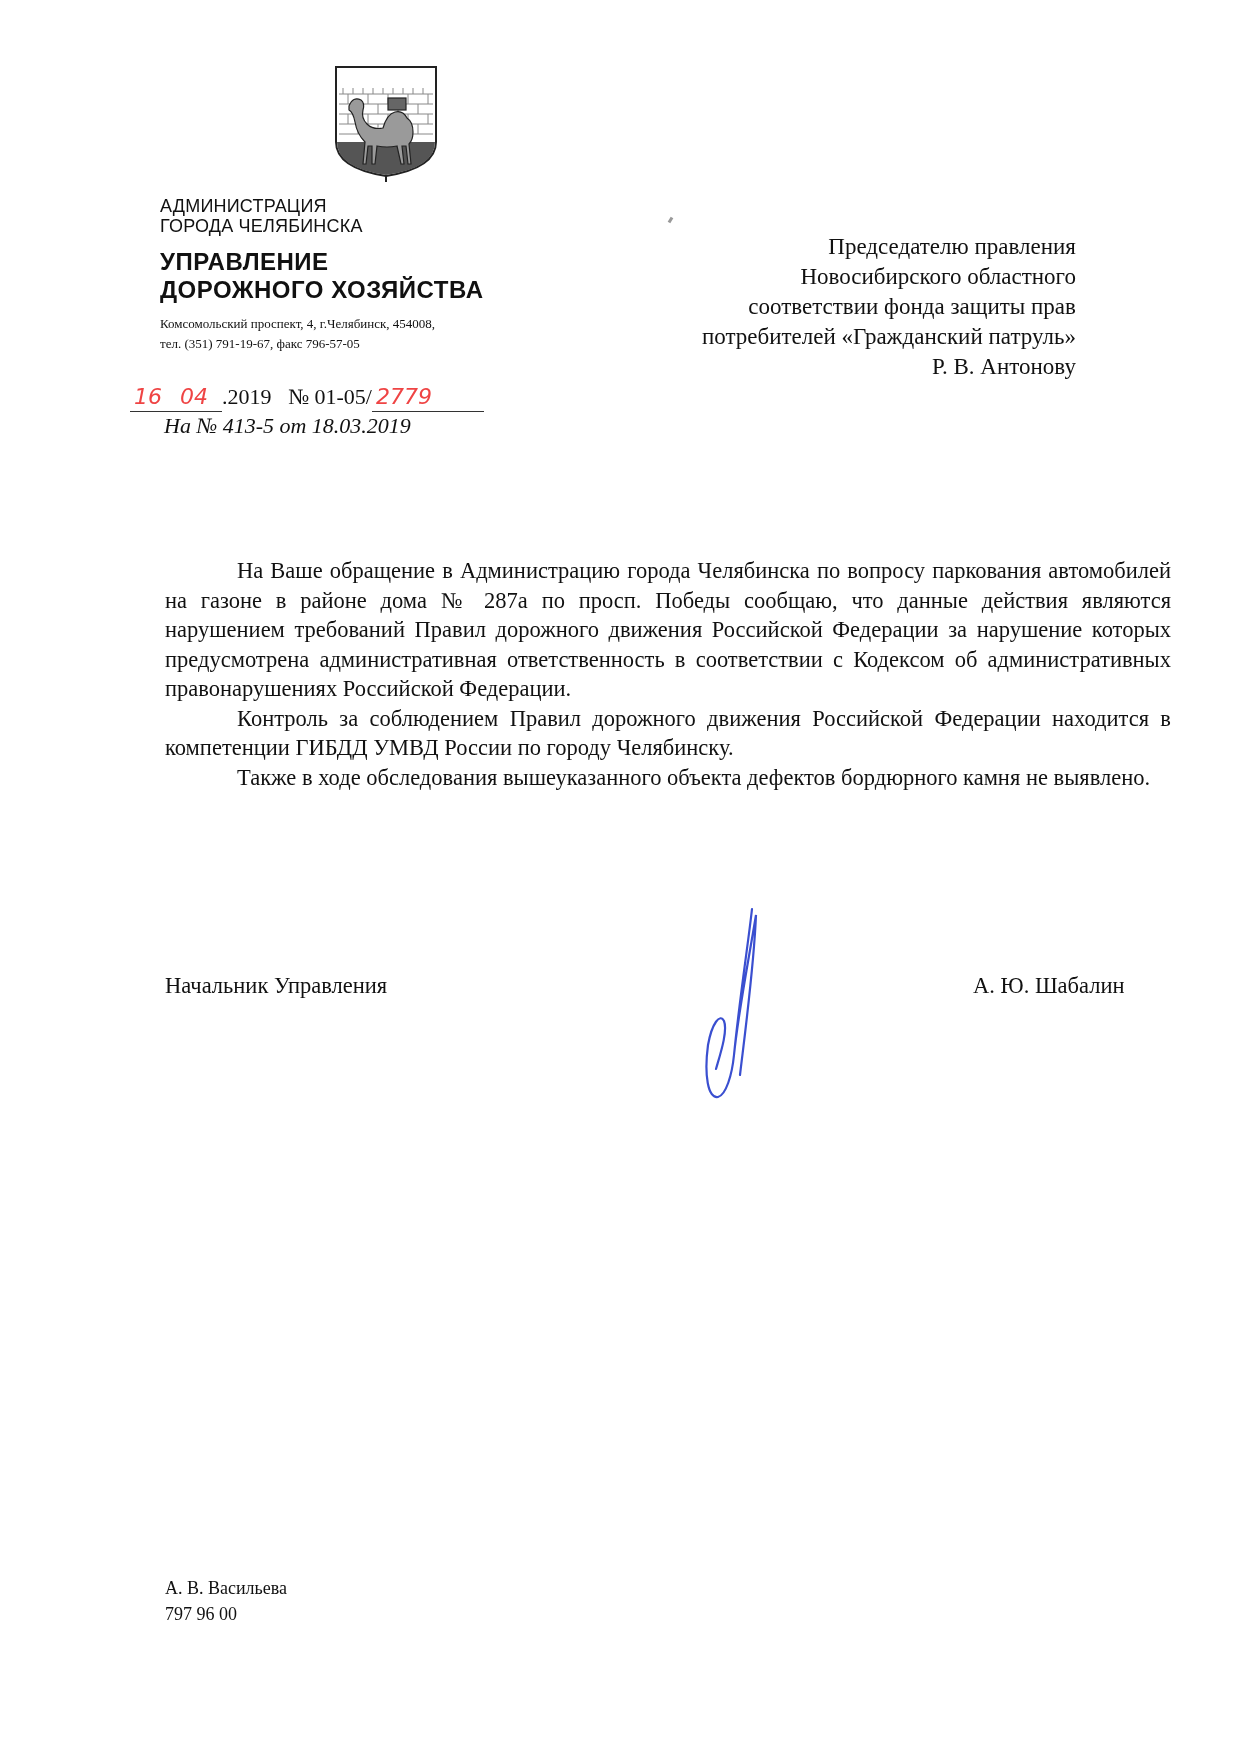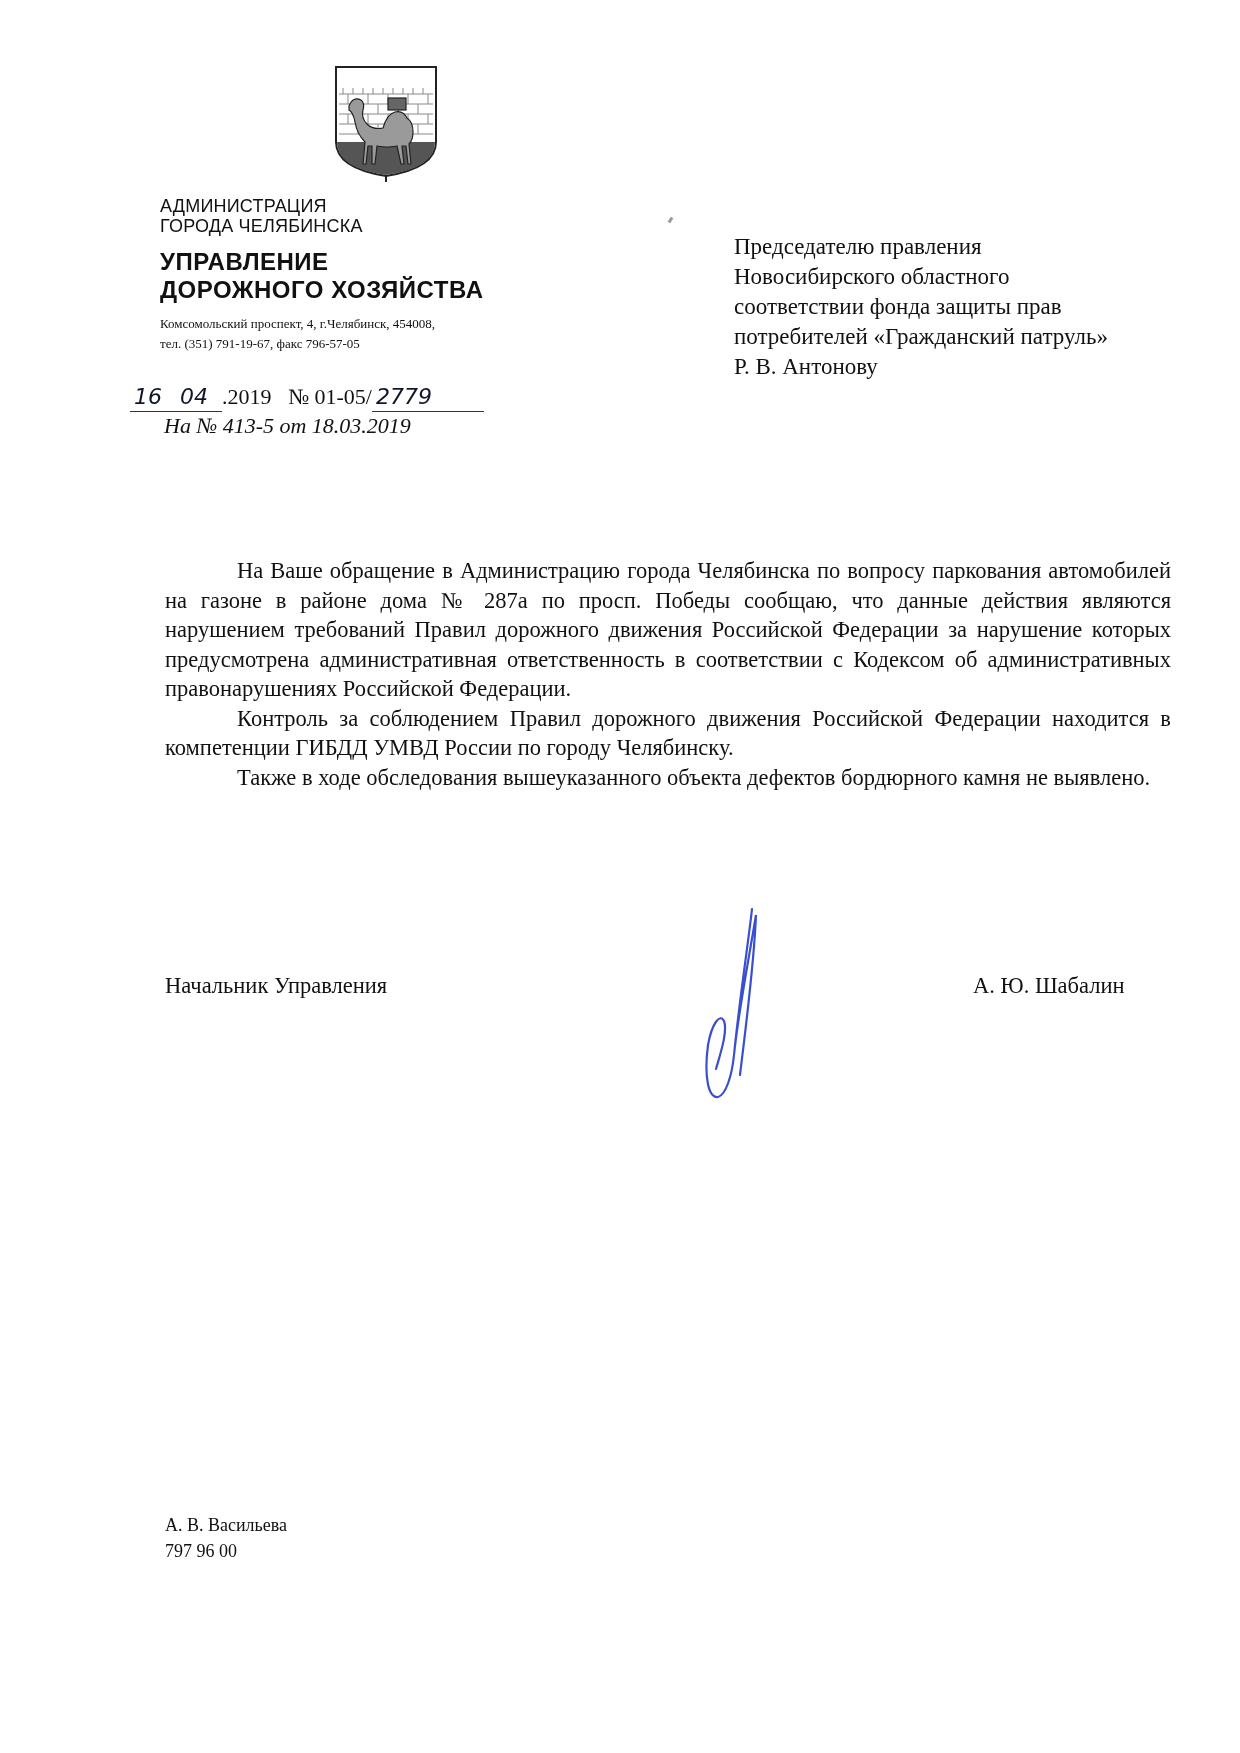--- a/index.html
+++ b/index.html
@@ -10,36 +10,36 @@
   .emblem { position: absolute; left: 333px; top: 64px; width: 106px; height: 118px; }
   .header-block { position: absolute; left: 160px; top: 196px; width: 444px; text-align: left; }
   .org-line { font-size: 18px; line-height: 20px; letter-spacing: 0.2px; }
   .dept-line { font-size: 24px; font-weight: bold; line-height: 28px; letter-spacing: 0.5px; }
   .dept-first { margin-top: 12px; }
   .addr-line { font-size: 13px; line-height: 20px; }
   .addr-first { margin-top: 10px; }
 
   .ref-block { position: absolute; left: 130px; top: 383px; font-size: 22px; line-height: 28px; }
   .ref-line { white-space: nowrap; }
-  .hand { color: #0f172a; font-family: "DejaVu Sans", sans-serif; font-style: italic; font-size: 22px; border-bottom: 1px solid #333; display: inline-block; padding: 0 4px; }
+  .hand { color: #ef4444; font-family: "DejaVu Sans", sans-serif; font-style: italic; font-size: 22px; border-bottom: 1px solid #333; display: inline-block; padding: 0 4px; }
   .hand-day { width: 38px; }
   .hand-month { width: 38px; }
   .hand-num { width: 104px; }
   .ref-second { padding-left: 34px; font-style: italic; }
 
-  .recipient { position: absolute; left: 734px; top: 232px; font-size: 23px; line-height: 30px; }
+  .recipient { position: absolute; left: 702px; top: 232px; font-size: 23px; line-height: 30px; text-align: right; }
 
   .body-text { position: absolute; left: 165px; top: 556px; width: 1006px; font-size: 22.5px; line-height: 29.5px; text-align: justify; }
   .body-text p { margin: 0; text-indent: 72px; }
 
   .sign-left { position: absolute; left: 165px; top: 973px; font-size: 22.5px; }
   .sign-right { position: absolute; left: 973px; top: 973px; font-size: 22.5px; }
   .signature { position: absolute; left: 690px; top: 905px; width: 90px; height: 200px; }
 
-  .footer { position: absolute; left: 165px; top: 1512px; font-size: 18px; line-height: 26px; }
+  .footer { position: absolute; left: 165px; top: 1575px; font-size: 18px; line-height: 26px; }
   .stray-mark { position: absolute; left: 669px; top: 217px; width: 3px; height: 6px; background: #999; transform: rotate(30deg); }
 </style>
 </head>
 <body>
 
 <div class="emblem">
   <svg width="106" height="118" viewBox="0 0 106 118">
     <path d="M3 3 H103 V78 Q103 104 53 112 Q3 104 3 78 Z" fill="#fff" stroke="#222" stroke-width="2"></path>
 
     <g stroke="#888" stroke-width="1" fill="none">

